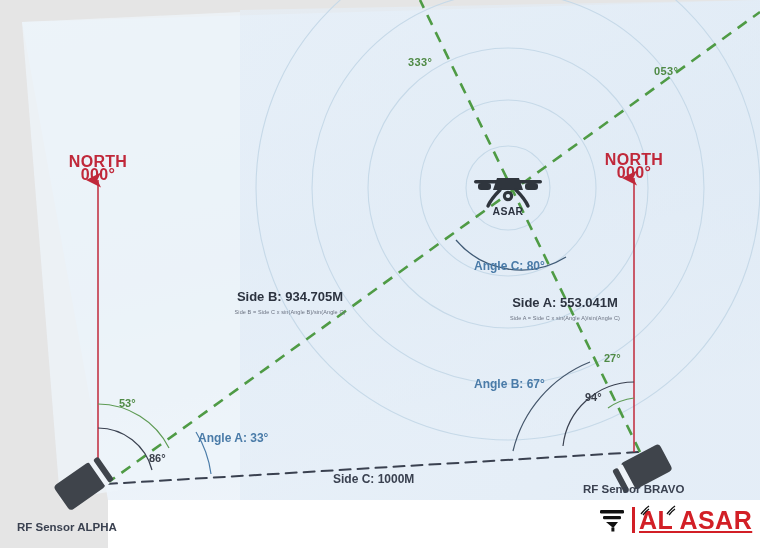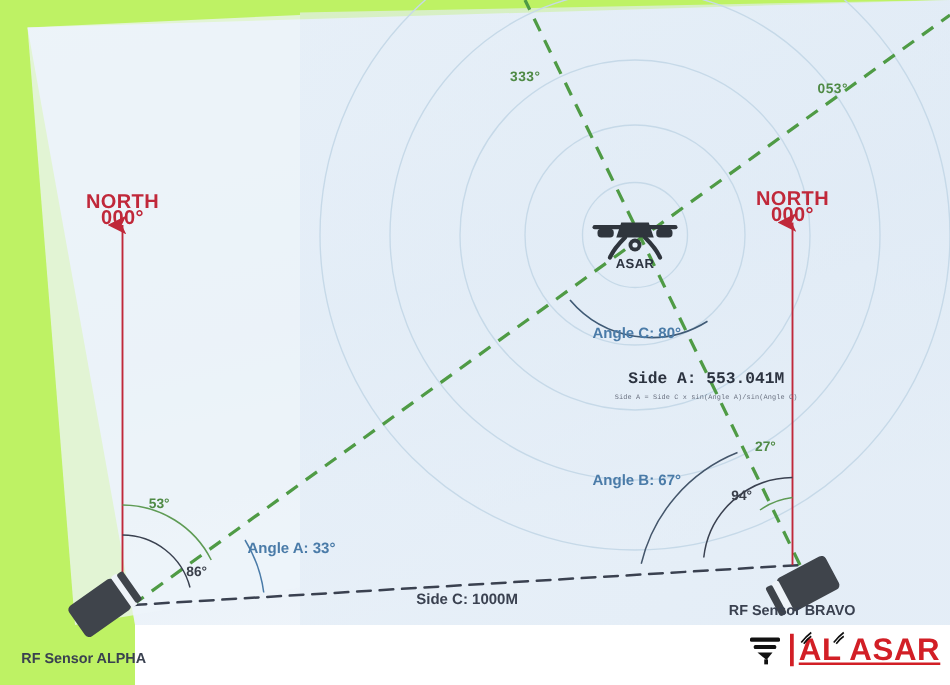--- a/index.html
+++ b/index.html
@@ -10,21 +10,21 @@
   body {
     font-family: "Liberation Sans", sans-serif;
     width: 760px;
     height: 548px;
     overflow: hidden;
   }
   #diagram-root {
     position: relative;
     width: 760px;
     height: 548px;
-    background: #bef264;
+    background: #e5e5e5;
   }
   svg.layer {
     position: absolute;
     top: 0;
     left: 0;
     width: 760px;
     height: 548px;
   }
   .lbl {
     position: absolute;
@@ -221,22 +221,26 @@
 
   <div class="lbl north-lbl" style="left:598px; top:153px; width:72px;">
     <span>NORTH</span><br>
     <span>000°</span>
   </div>
 
   <div class="lbl drone-name" style="left:478px; top:205px; width:60px;">ASAR</div>
 
   <div class="lbl angle-lbl" style="left:474px; top:259px;">Angle C: 80°</div>
 
-
-  <div class="lbl side-lbl" style="left:475px; top:296px; width:180px;font-family:Liberation Mono, monospace;">
+  <div class="lbl side-lbl" style="left:200px; top:290px; width:180px;">
+    <span>Side B: 934.705M</span>
+    <span class="side-formula">Side B = Side C x sin(Angle B)/sin(Angle C)</span>
+  </div>
+
+  <div class="lbl side-lbl" style="left:475px; top:296px; width:180px;">
     <span>Side A: 553.041M</span>
     <span class="side-formula">Side A = Side C x sin(Angle A)/sin(Angle C)</span>
   </div>
 
   <div class="lbl arcdeg-green" style="left:604px; top:352px;">27°</div>
 
   <div class="lbl angle-lbl" style="left:474px; top:377px;">Angle B: 67°</div>
 
   <div class="lbl arcdeg-dark" style="left:585px; top:380px;margin-top:11px;">94°</div>
 

